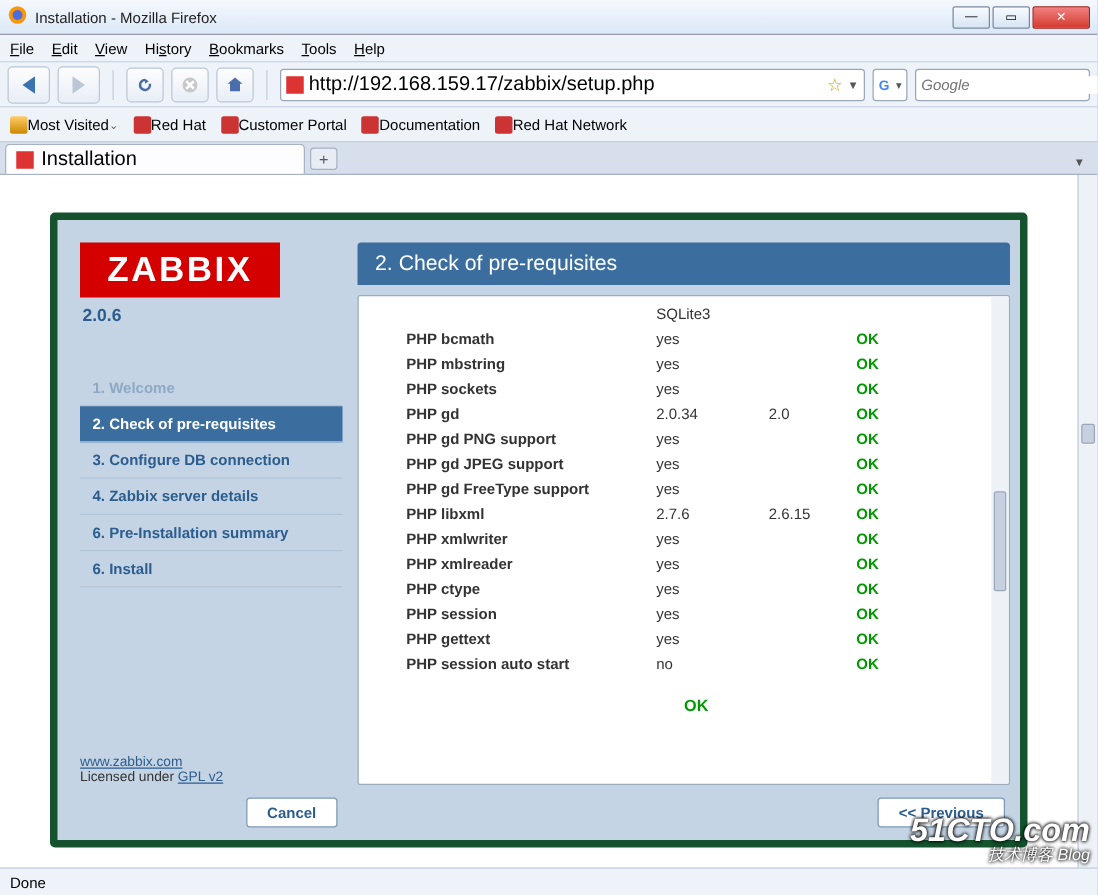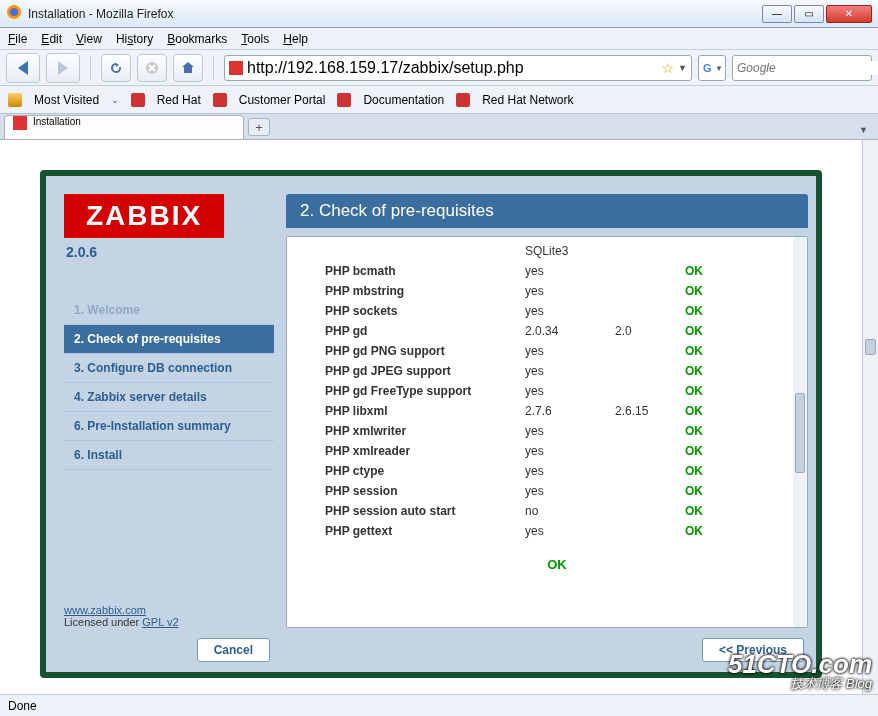--- a/index.html
+++ b/index.html
@@ -25,27 +25,27 @@
 .nav-btn svg { width: 16px; height: 16px; }
 .sep { width: 1px; height: 24px; background: #c4cedb; margin: 0 4px; }
 .urlbar { flex: 1; height: 26px; border: 1px solid #99a7b8; background: #fff; display: flex; align-items: center; padding: 0 4px; gap: 4px; border-radius: 3px; }
 .urlbar input { flex: 1; border: none; outline: none; font-size: 16px; }
 .search-engine { width: 28px; height: 26px; border: 1px solid #99a7b8; background: #fff; border-radius: 3px; display: flex; align-items: center; justify-content: center; }
 .searchbox { width: 140px; height: 26px; border: 1px solid #99a7b8; background: #fff; border-radius: 3px; display: flex; align-items: center; padding: 0 4px; }
 .searchbox input { flex: 1; border: none; outline: none; font-size: 12px; color: #888; font-style: italic; }
 
 
 .bmbar { height: 28px; background: #eef3fa; display: flex; align-items: center; padding: 0 8px; gap: 12px; border-bottom: 1px solid #b8c3d1; font-size: 12px; }
-.bm-item { display: flex; align-items: center; gap: 12px; }
+.bm-item { display: flex; align-items: center; gap: 0; }
 .bm-icon { width: 14px; height: 14px; background: #c33; border-radius: 2px; display: inline-block; }
 .bm-icon.most { background: linear-gradient(#ffcc66,#cc8800); }
 
 
 .tabstrip { height: 26px; background: #d6dfeb; display: flex; align-items: flex-end; padding: 0 4px; border-bottom: 1px solid #a7b3c4; }
-.tab { height: 24px; background: #fdfdfd; border: 1px solid #a7b3c4; border-bottom: none; border-radius: 4px 4px 0 0; padding: 0 40px 0 8px; display: flex; align-items: flex-start; gap: 6px; font-size: 10px; min-width: 240px; }
+.tab { height: 24px; background: #fdfdfd; border: 1px solid #a7b3c4; border-bottom: none; border-radius: 4px 4px 0 0; padding: 0 40px 0 8px; display: flex; align-items: center; gap: 6px; font-size: 16px; min-width: 240px; }
 .tab-icon { width: 14px; height: 14px; background: #d33; }
 .newtab { width: 22px; height: 18px; border: 1px solid #a7b3c4; background: #e8edf4; border-radius: 3px; margin-left: 4px; display: flex; align-items: center; justify-content: center; font-size: 13px; color: #556; margin-bottom: 3px; }
 
 
 .content { position: absolute; top: 140px; left: 0; right: 16px; bottom: 22px; background: #fff; overflow: hidden; }
 .scrollbar-v { position: absolute; top: 140px; right: 0; bottom: 22px; width: 16px; background: #eef1f5; border-left: 1px solid #c4cedb; }
 .scroll-thumb { position: absolute; top: 36%; left: 2px; right: 2px; height: 16px; background: #c6d0de; border: 1px solid #9aa8bb; border-radius: 2px; }
 
 
 .install-wrap { position: absolute; top: 30px; left: 40px; right: 40px; bottom: 16px; border: 6px solid #14532d; background: #c4d4e4; border-radius: 4px; padding: 18px 8px 8px 18px; display: flex; gap: 12px; }
@@ -300,28 +300,28 @@
                   <td class="req"></td>
                   <td class="ok">OK</td>
                 </tr>
                 <tr>
                   <td class="name">PHP session</td>
                   <td class="cur">yes</td>
                   <td class="req"></td>
                   <td class="ok">OK</td>
                 </tr>
                 <tr>
+                  <td class="name">PHP gettext</td>
+                  <td class="cur">yes</td>
+                  <td class="req"></td>
+                  <td class="ok">OK</td>
+                </tr>
+                <tr>
                   <td class="name">PHP session auto start</td>
                   <td class="cur">no</td>
-                  <td class="req"></td>
-                  <td class="ok">OK</td>
-                </tr>
-                <tr>
-                  <td class="name">PHP gettext</td>
-                  <td class="cur">yes</td>
                   <td class="req"></td>
                   <td class="ok">OK</td>
                 </tr>
               </tbody>
           </table>
           <div class="big-ok">OK</div>
         </div>
         <div class="panel-scroll">
             <div class="thumb"></div>
           </div>

